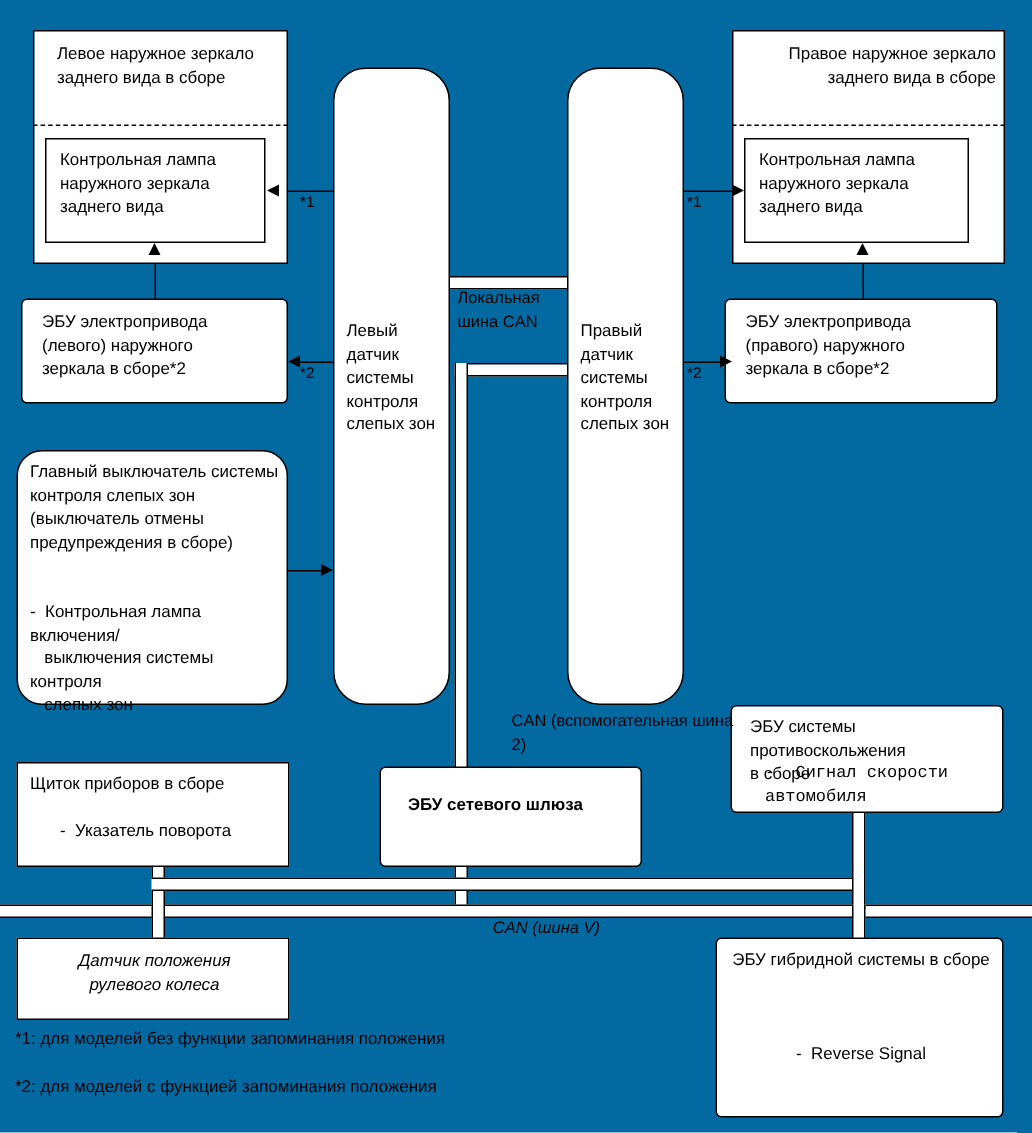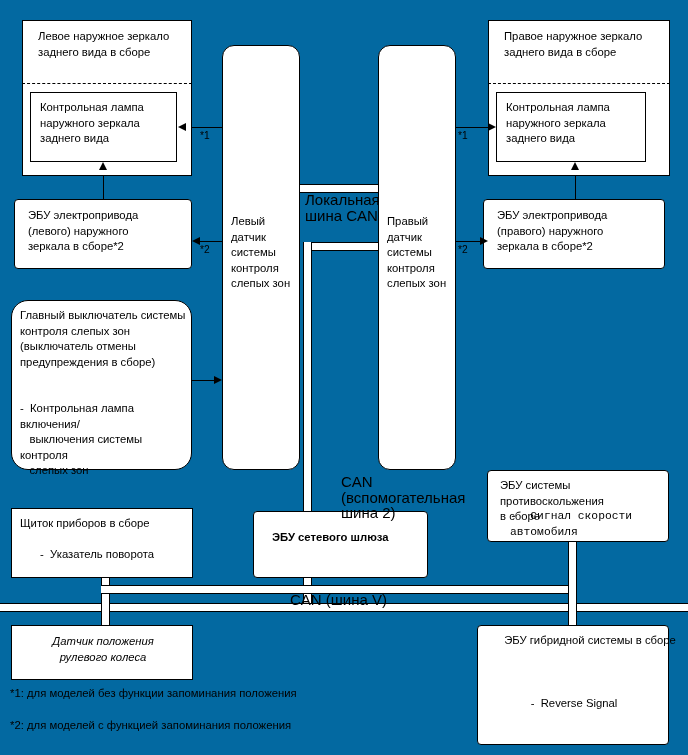--- a/index.html
+++ b/index.html
@@ -19,21 +19,21 @@
   .box{
     position:absolute;
     box-sizing:border-box;
     border:1.5px solid #000;
     background:#fff;
     font-size:11.3px;
     line-height:15.5px;
     z-index:5;
   }
   .box.round{border-radius:4px;}
-  .box.round-lg{border-radius:12px;}
+  .box.round-lg{border-radius:22px;}
   .box .txt{position:absolute;white-space:pre-wrap;}
   .t-left{text-align:left;}
   .t-center{text-align:center;}
 
   
   .dashed-sep{
     position:absolute;
     border-top:1.6px dashed #000;
     z-index:6;
   }
@@ -51,21 +51,21 @@
   
   .arr{position:absolute;width:0;height:0;z-index:6;}
   .arr.left{border-top:4.6px solid transparent;border-bottom:4.6px solid transparent;border-right:8px solid #000;}
   .arr.right{border-top:4.6px solid transparent;border-bottom:4.6px solid transparent;border-left:8px solid #000;}
   .arr.up{border-left:4.6px solid transparent;border-right:4.6px solid transparent;border-bottom:8px solid #000;}
 
   
   .ref{position:absolute;font-size:10.2px;z-index:7;color:#000;}
 
   
-  .buslabel{position:absolute;font-size:15px;line-height:15.5px;z-index:7;background:transparent;}
+  .buslabel{position:absolute;font-size:11px;line-height:15.5px;z-index:7;background:transparent;}
 
   
   .note{position:absolute;font-size:11.3px;line-height:15.5px;z-index:7;}
 </style>
 </head>
 <body>
 
 <div id="canvas">
 
   <div class="box" style="left:22px;top:20px;width:170px;height:156px;">
@@ -73,21 +73,21 @@
 заднего вида в сборе</div>
   </div>
   <div class="dashed-sep" style="left:22px;top:83px;width:170px;"></div>
   <div class="box" style="left:30px;top:92px;width:147px;height:70px;">
     <div class="txt t-left" style="left:9px;top:7px;width:138px;">Контрольная лампа
 наружного зеркала
 заднего вида</div>
   </div>
 
   <div class="box" style="left:488px;top:20px;width:182px;height:156px;">
-    <div class="txt t-left" style="left:15px;top:8px;width:160px;">Правое наружное зеркало
+    <div class="txt t-left" style="left:15px;top:8px;width:160px;text-align:right;">Правое наружное зеркало
 заднего вида в сборе</div>
   </div>
   <div class="dashed-sep" style="left:488px;top:83px;width:182px;"></div>
   <div class="box" style="left:496px;top:92px;width:150px;height:70px;">
     <div class="txt t-left" style="left:9px;top:7px;width:140px;">Контрольная лампа
 наружного зеркала
 заднего вида</div>
   </div>
 
   <div class="box round-lg" style="left:222px;top:45px;width:78px;height:425px;">
@@ -142,21 +142,21 @@
     <div class="txt t-left" style="left:8px;top:7px;width:172px;">Щиток приборов в сборе</div>
     <div class="txt t-left" style="left:28px;top:38px;width:152px;">-  Указатель поворота</div>
   </div>
 
   <div class="box" style="left:11px;top:625px;width:182px;height:55px;">
     <div class="txt t-center" style="left:0px;top:8px;width:182px;font-style:italic;">Датчик положения
 рулевого колеса</div>
   </div>
 
   <div class="box round" style="left:477px;top:625px;width:192px;height:120px;">
-    <div class="txt t-center" style="left:16px;top:7px;width:192px;">ЭБУ гибридной системы в сборе</div>
+    <div class="txt t-center" style="left:0px;top:7px;width:192px;">ЭБУ гибридной системы в сборе</div>
     <div class="txt t-center" style="left:0px;top:70px;width:192px;">-  Reverse Signal</div>
   </div>
 
   <div class="ln h" style="left:185px;top:127px;width:38px;"></div>
   <div class="arr left" style="left:178px;top:122.5px;"></div>
   <div class="ref" style="left:200px;top:130px;">*1</div>
 
   <div class="ln v" style="left:103px;top:170px;height:30px;"></div>
   <div class="arr up" style="left:99px;top:162px;"></div>
 
@@ -181,21 +181,21 @@
   <div class="bus h" style="left:298px;top:184px;width:82px;"></div>
   <div class="buslabel" style="left:305px;top:192px;width:80px;">Локальная
 шина CAN</div>
 
   <div class="bus h" style="left:303px;top:242px;width:78px;"></div>
   <div class="bus v" style="left:303px;top:242px;height:370px;"></div>
   <div class="buslabel" style="left:341px;top:474px;width:150px;">CAN (вспомогательная
 шина 2)</div>
 
   <div class="bus h" style="left:0px;top:603px;width:688px;"></div>
-  <div class="buslabel t-center" style="left:290px;top:592px;width:110px;text-align:left;">CAN (шина V)</div>
+  <div class="buslabel t-center" style="left:290px;top:612px;width:110px;text-align:right;font-style:italic;">CAN (шина V)</div>
 
   <div class="bus v" style="left:101px;top:576px;height:52px;"></div>
 
   <div class="bus h" style="left:101px;top:585px;width:470px;"></div>
 
   <div class="bus v" style="left:568px;top:540px;height:66px;"></div>
 
   <div class="bus v" style="left:568px;top:603px;height:25px;"></div>
 
   <div class="note" style="left:10px;top:686px;width:420px;">*1: для моделей без функции запоминания положения</div>

